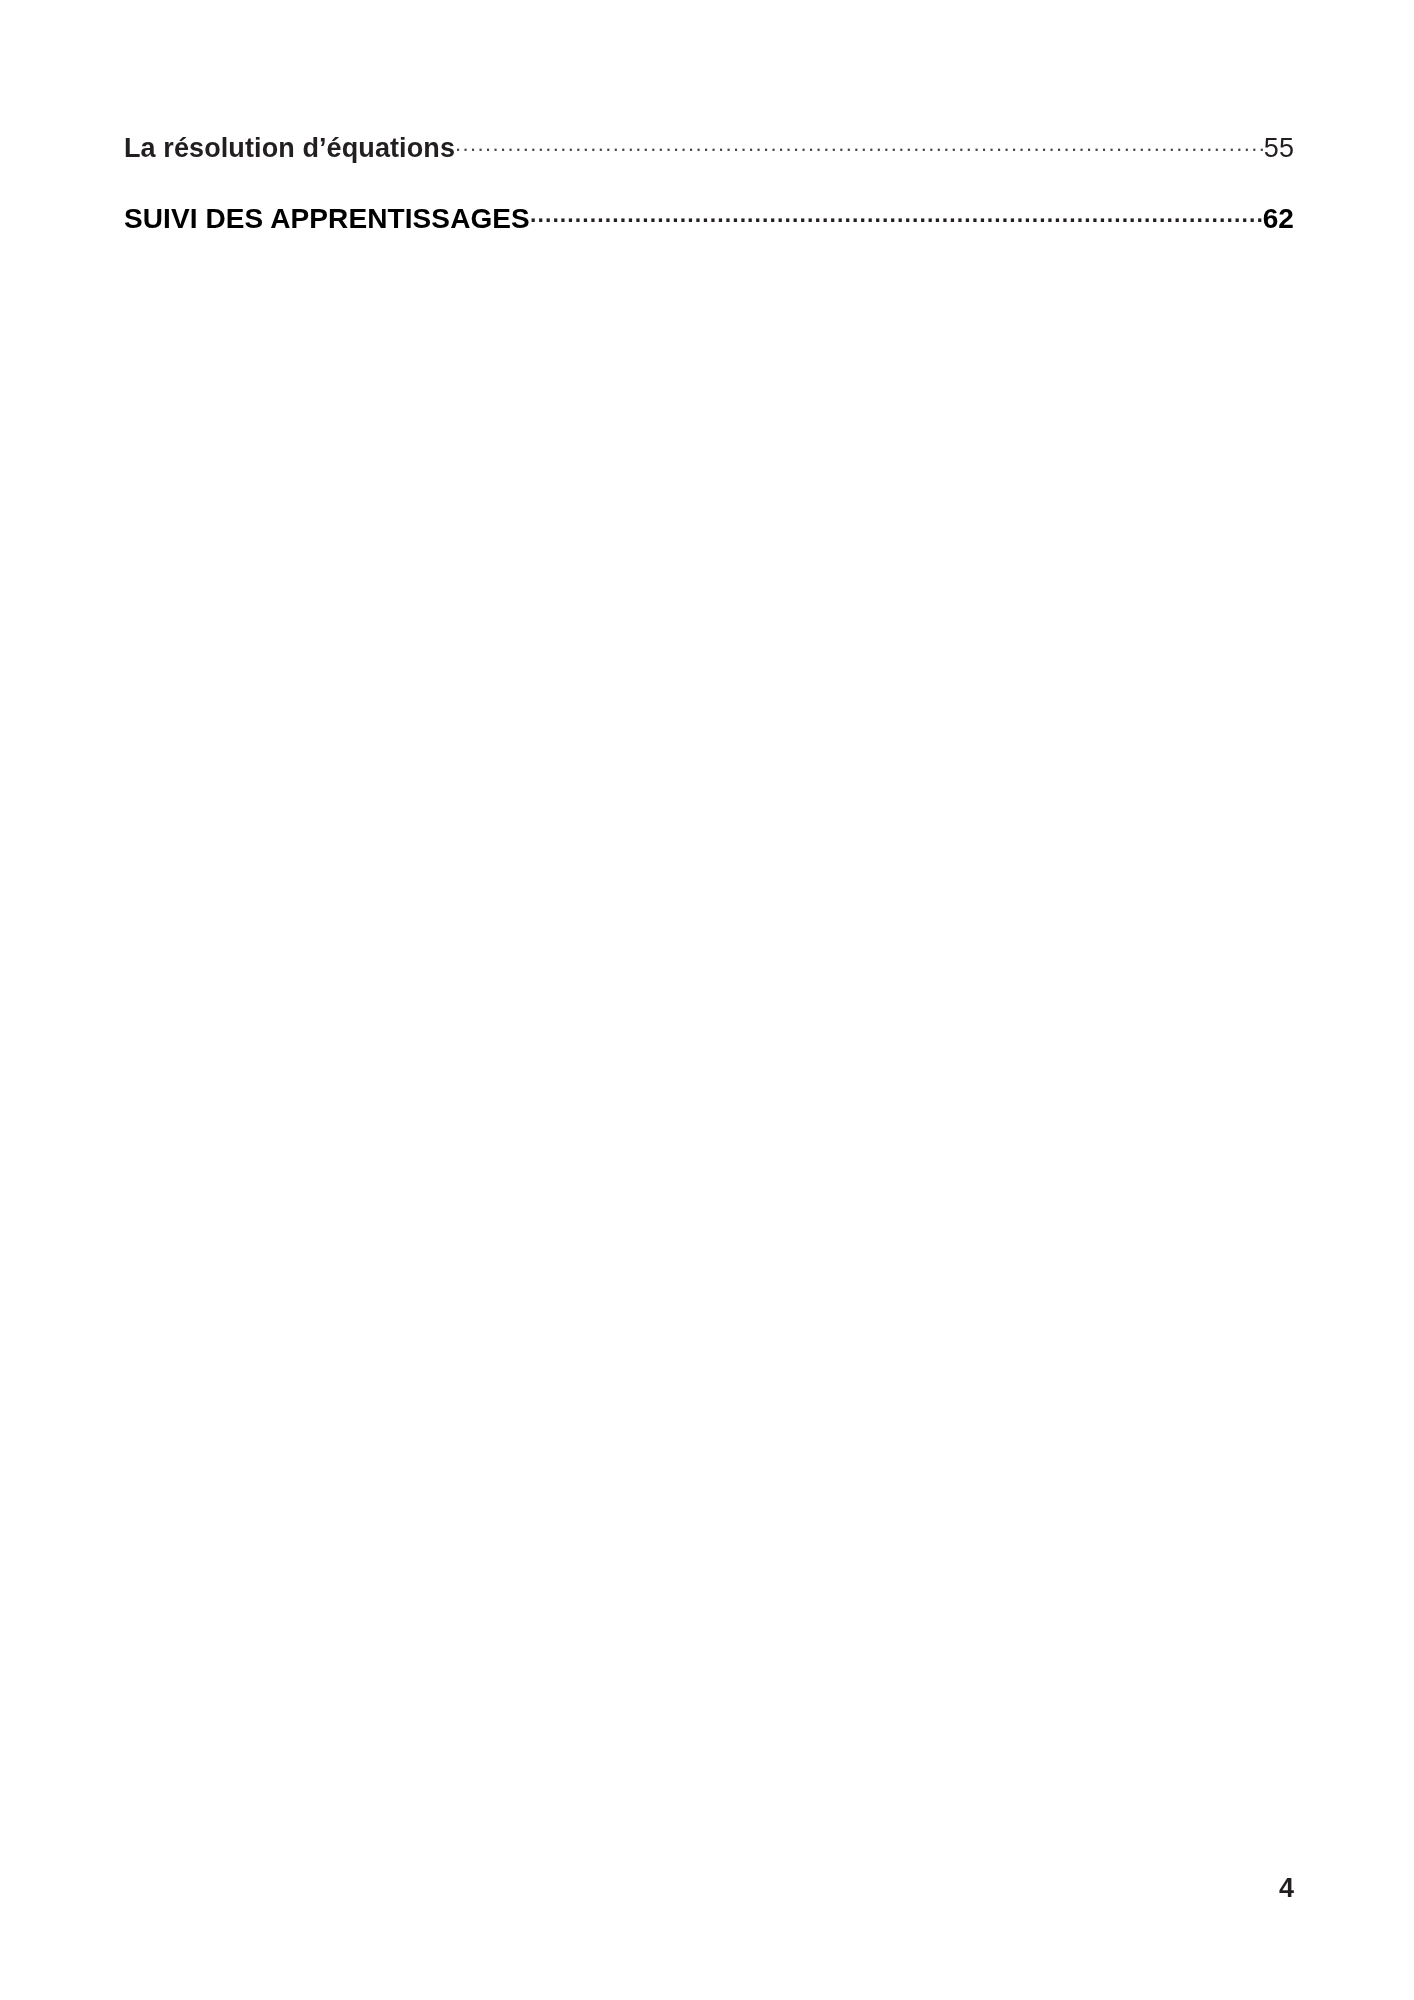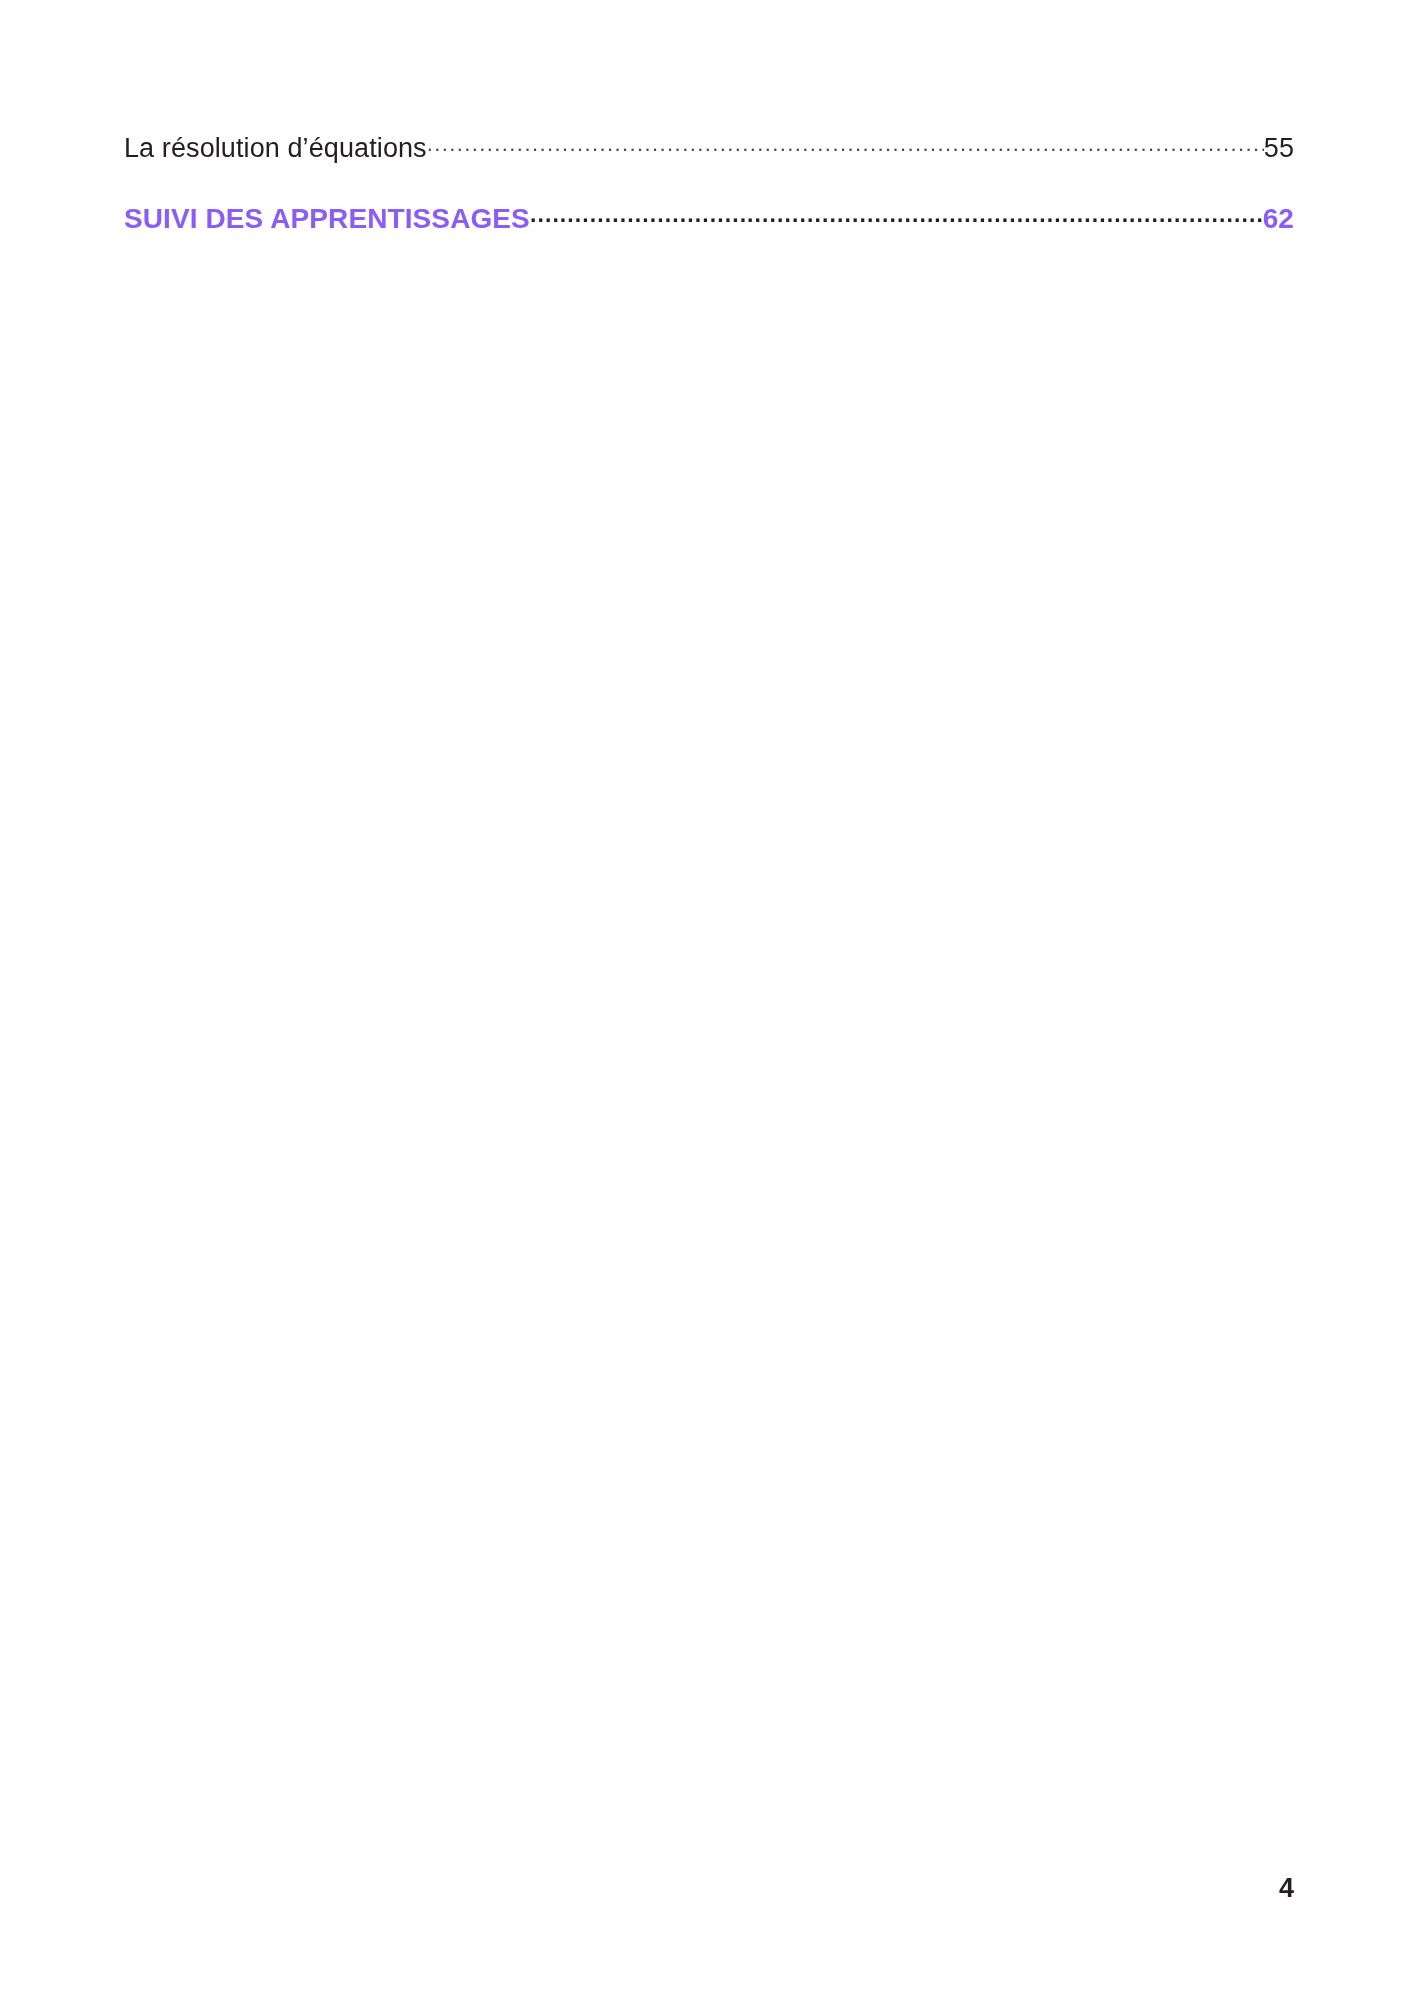--- a/index.html
+++ b/index.html
@@ -36,20 +36,21 @@
     font-size: 27px;
     line-height: 1.0;
     color: #231f20;
     margin-bottom: 31px;
     white-space: nowrap;
   }
 
   .toc-entry .label {
     flex: 0 0 auto;
     letter-spacing: 0.1px;
+    font-weight: bold;
   }
 
   .toc-entry .leader {
     flex: 1 1 auto;
     overflow: hidden;
     position: relative;
     height: 1em;
     margin: 0 0px;
   }
 
@@ -68,21 +69,21 @@
   .toc-entry .page-num {
     flex: 0 0 auto;
     letter-spacing: 0.1px;
   }
 
   
   .toc-entry.section {
     font-weight: bold;
     font-size: 28px;
     margin-top: 38px;
-    color: #8b5cf6;
+    color: #000000;
   }
   .toc-entry.section .leader::before {
     color: #231f20;
     font-weight: bold;
     font-size: 23px;
     letter-spacing: 1.1px;
   }
 
   .folio {
     position: absolute;

